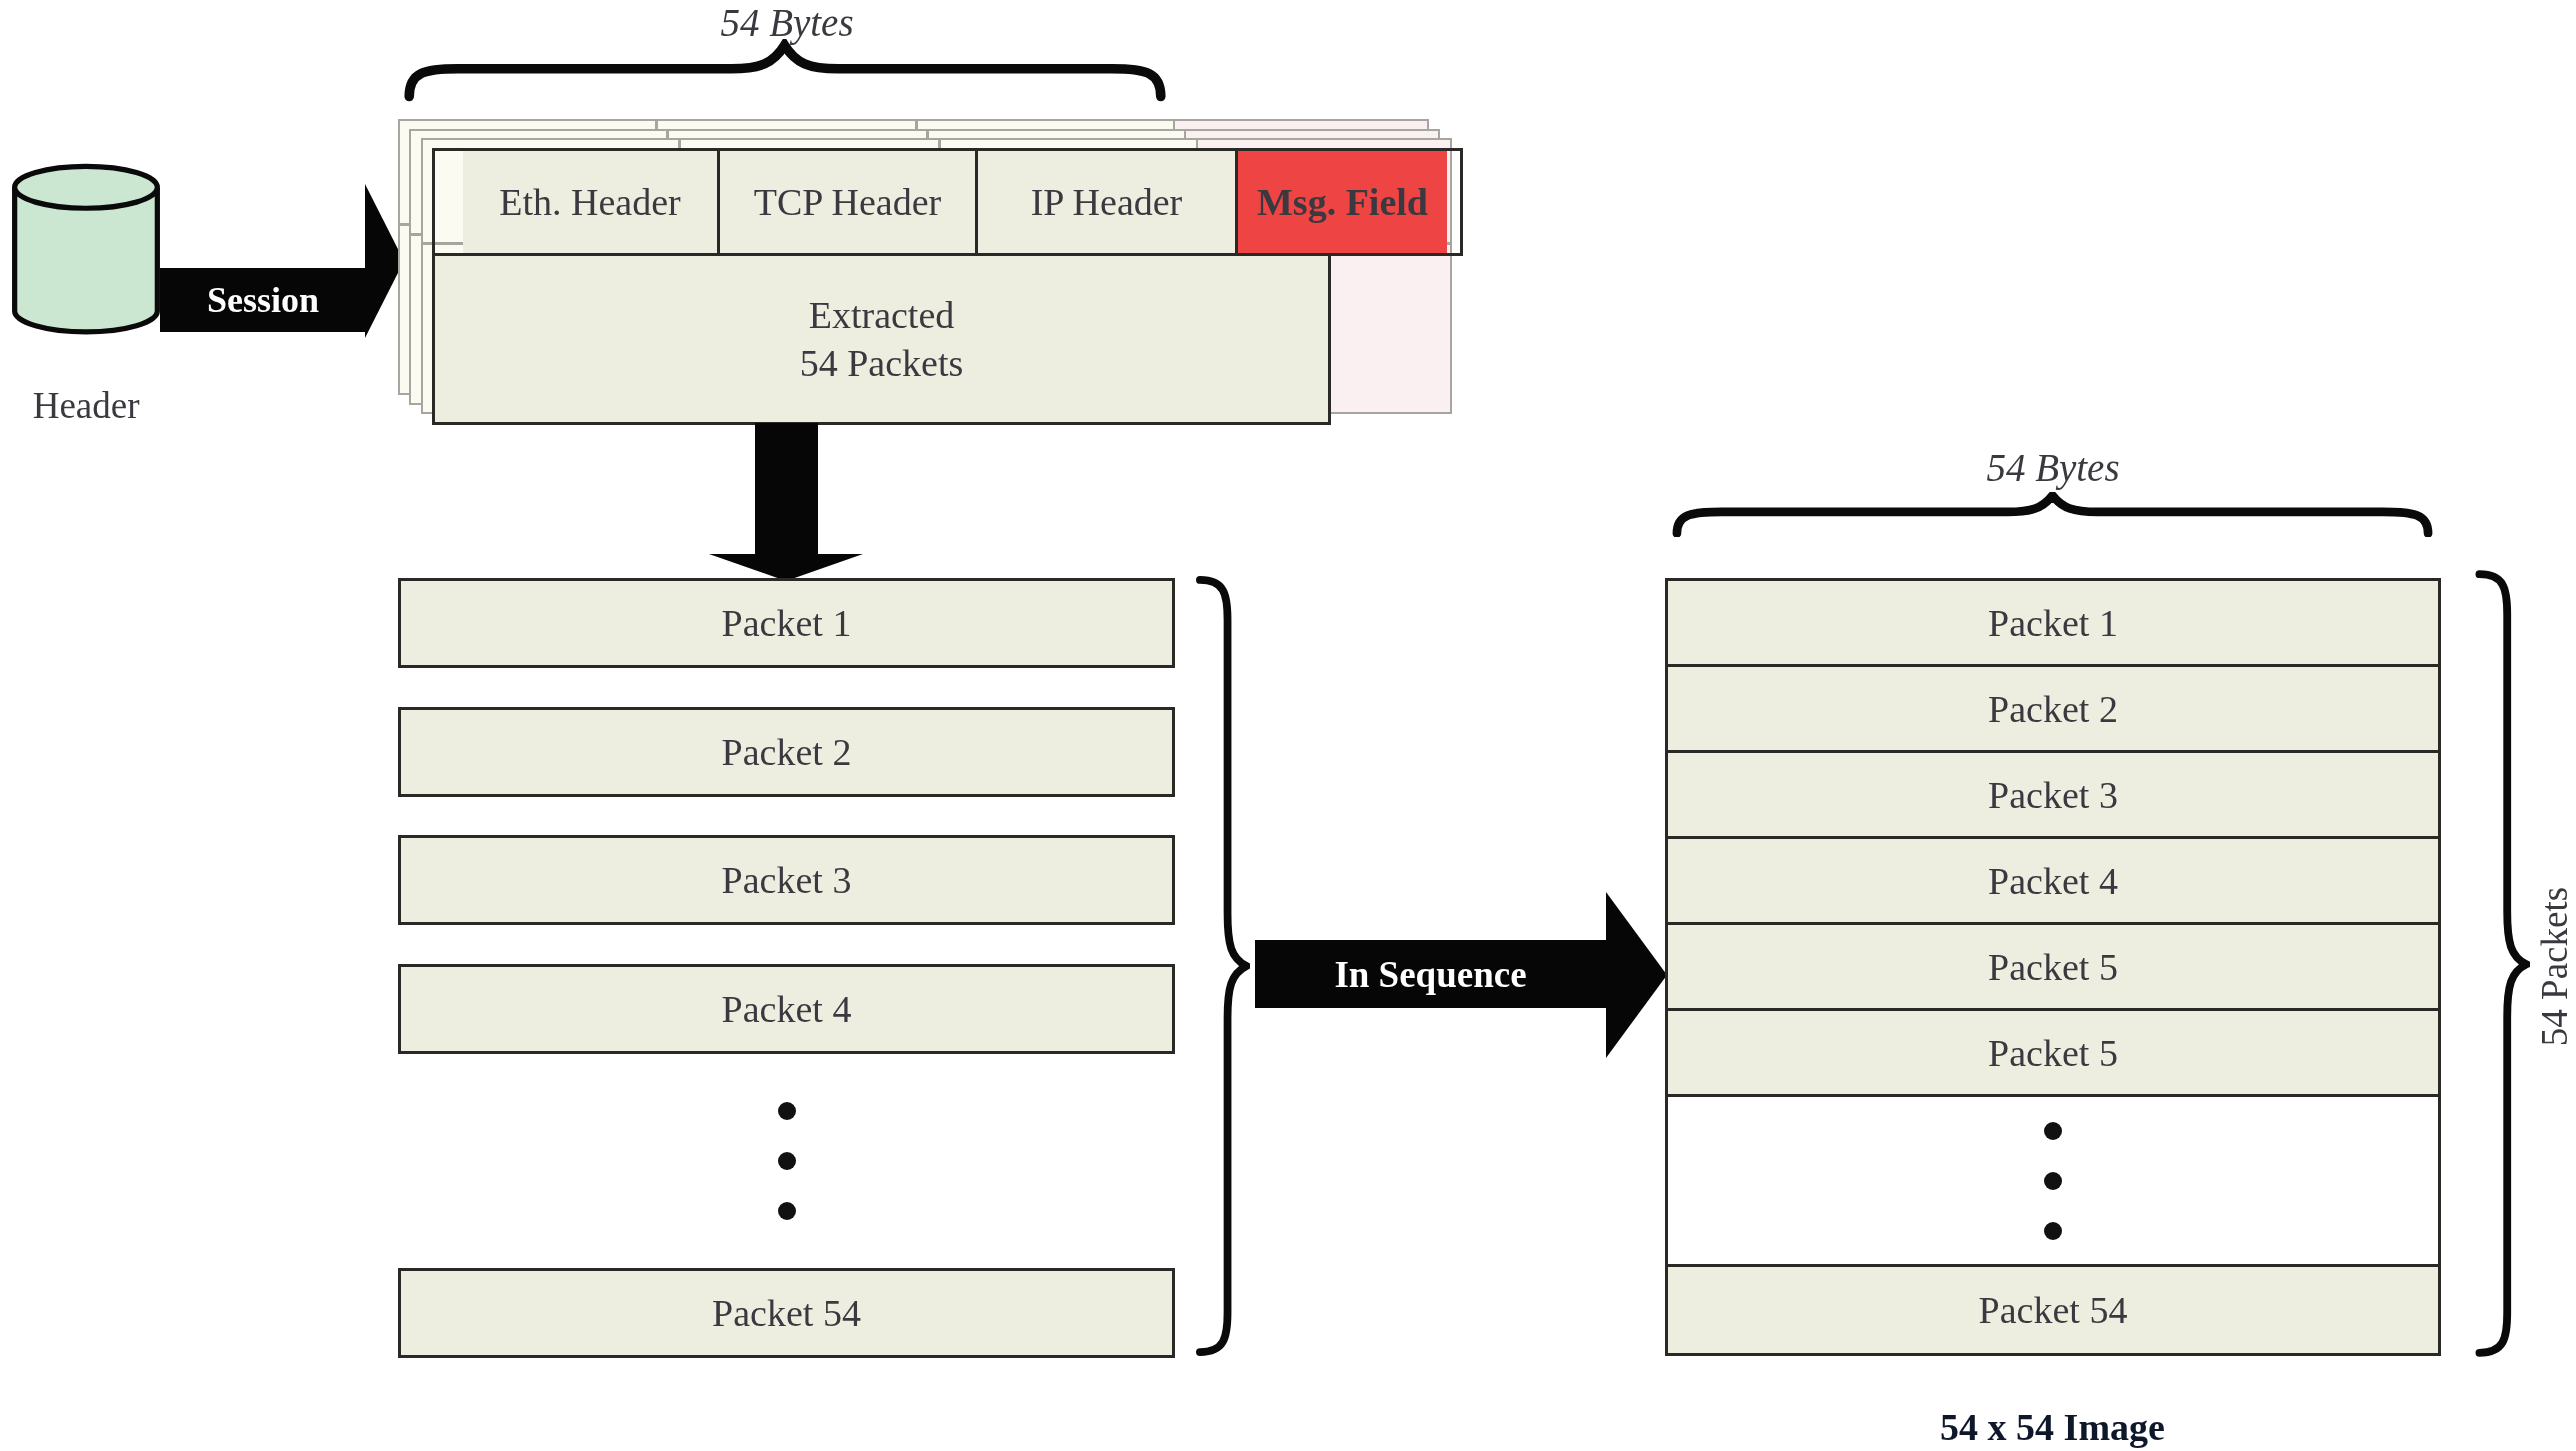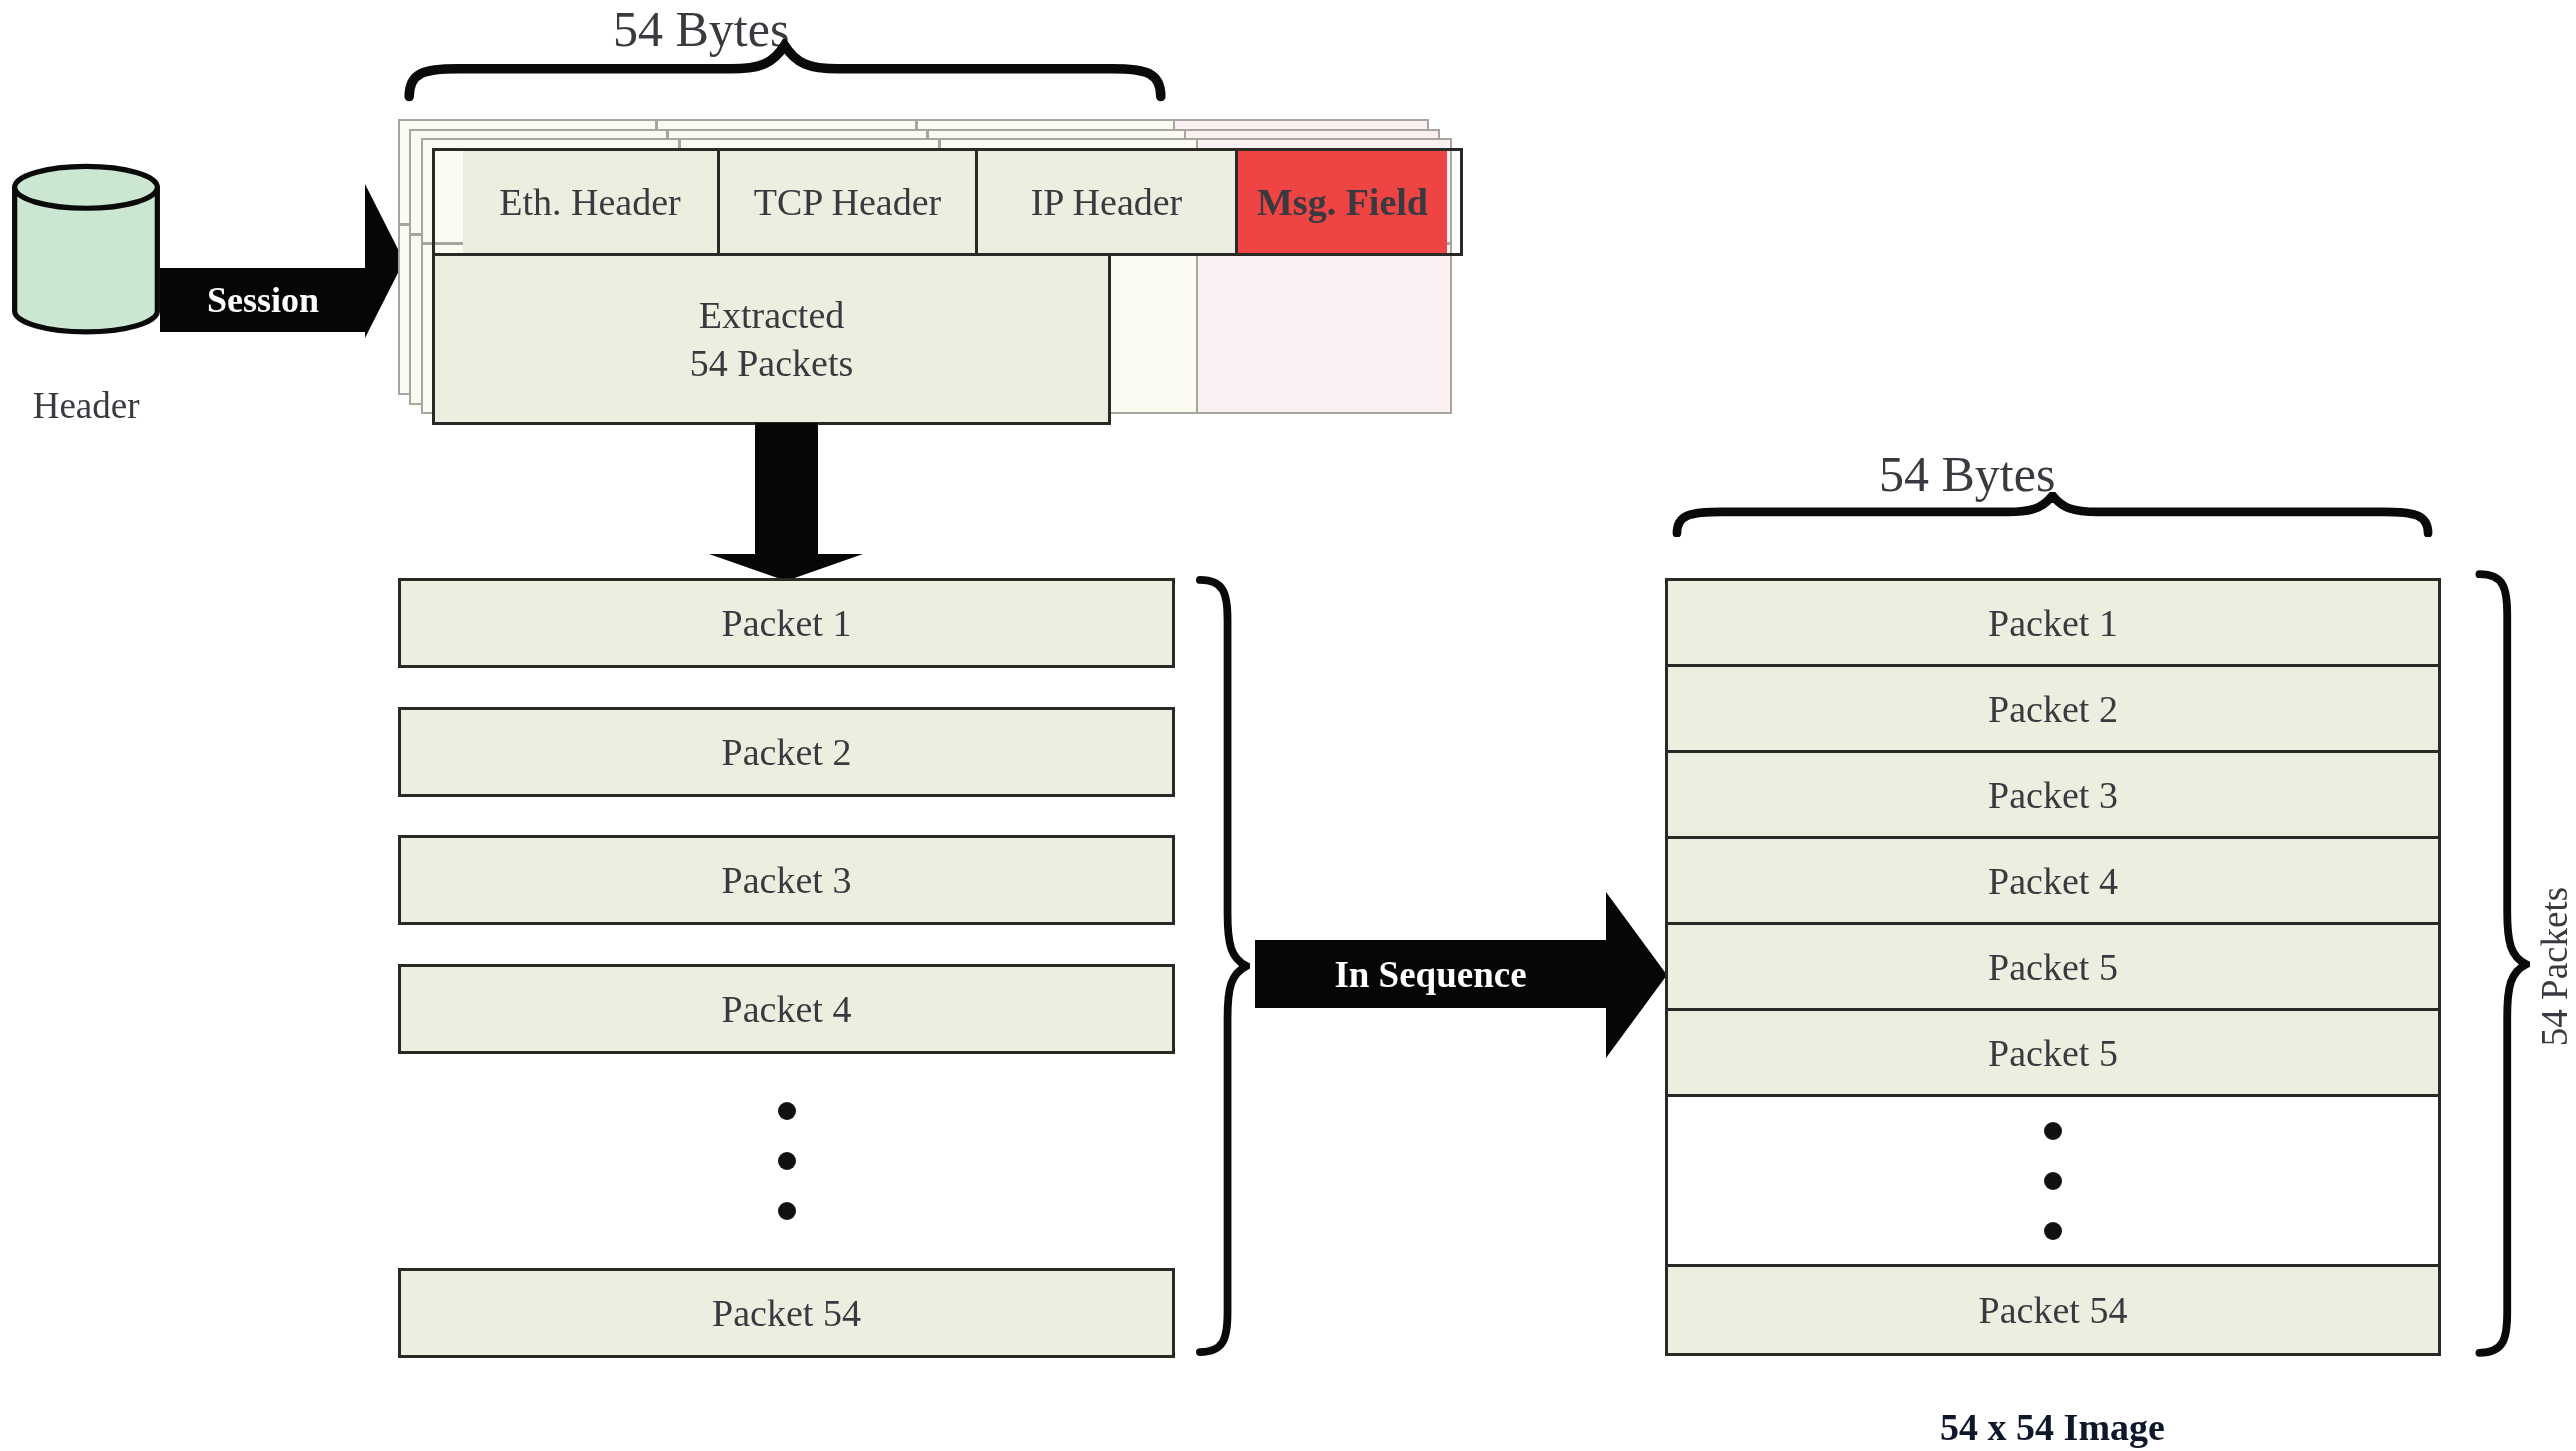--- a/index.html
+++ b/index.html
@@ -35,31 +35,31 @@
   
   #header-strip{left:432px;top:148px;width:1031px;height:108px;box-sizing:border-box;
     border:3.5px solid #2a2925;display:flex;padding-left:28px;}
   .hcell{box-sizing:border-box;background:#edeedf;display:flex;align-items:center;justify-content:center;
     font-size:38px;}
   .hcell + .hcell{border-left:3.5px solid #2a2925;}
   #hcell-eth{width:254px;}
   #hcell-ip{width:260px;}
   #hcell-tcp{width:258px;}
   #hcell-msg{width:212px;background:#ef4444;font-weight:bold;}
-  #extracted-box{left:432px;top:256px;width:679px;height:169px;box-sizing:border-box;
+  #extracted-box{left:432px;top:256px;width:899px;height:169px;box-sizing:border-box;
     border:3.5px solid #2a2925;border-top:none;background:#edeedf;
     display:flex;flex-direction:column;align-items:center;justify-content:center;
     font-size:38px;line-height:48px;text-align:center;}
   
   .brace path{fill:none;stroke:#0a0a0a;stroke-linecap:round;stroke-linejoin:miter;}
   #brace-top-left{left:404px;top:39px;}
   #brace-top-right{left:1670px;top:492px;}
   #brace-left-list{left:1193px;top:572px;}
   #brace-right-list{left:2474px;top:569px;}
-  .brace-caption{font-size:50px;white-space:nowrap;}
+  .brace-caption{text-align:center;font-size:39px;white-space:nowrap;font-style:italic;}
   #bytes-left{left:613px;top:0px;width:348px;}
   #bytes-right{left:1879px;top:445px;width:348px;}
   
   .lrow{left:398px;width:777px;height:90px;box-sizing:border-box;border:3.5px solid #2a2925;
     background:#edeedf;display:flex;align-items:center;justify-content:center;font-size:38px;}
   #lrow0{top:578px;} #lrow1{top:707px;} #lrow2{top:835px;} #lrow3{top:964px;} #lrow4{top:1268px;}
   .dots-col{display:flex;flex-direction:column;align-items:center;justify-content:center;gap:32px;}
   .dot{width:18px;height:18px;border-radius:50%;background:#111111;}
   #left-dots{left:398px;top:1057px;width:777px;height:207px;}
   

